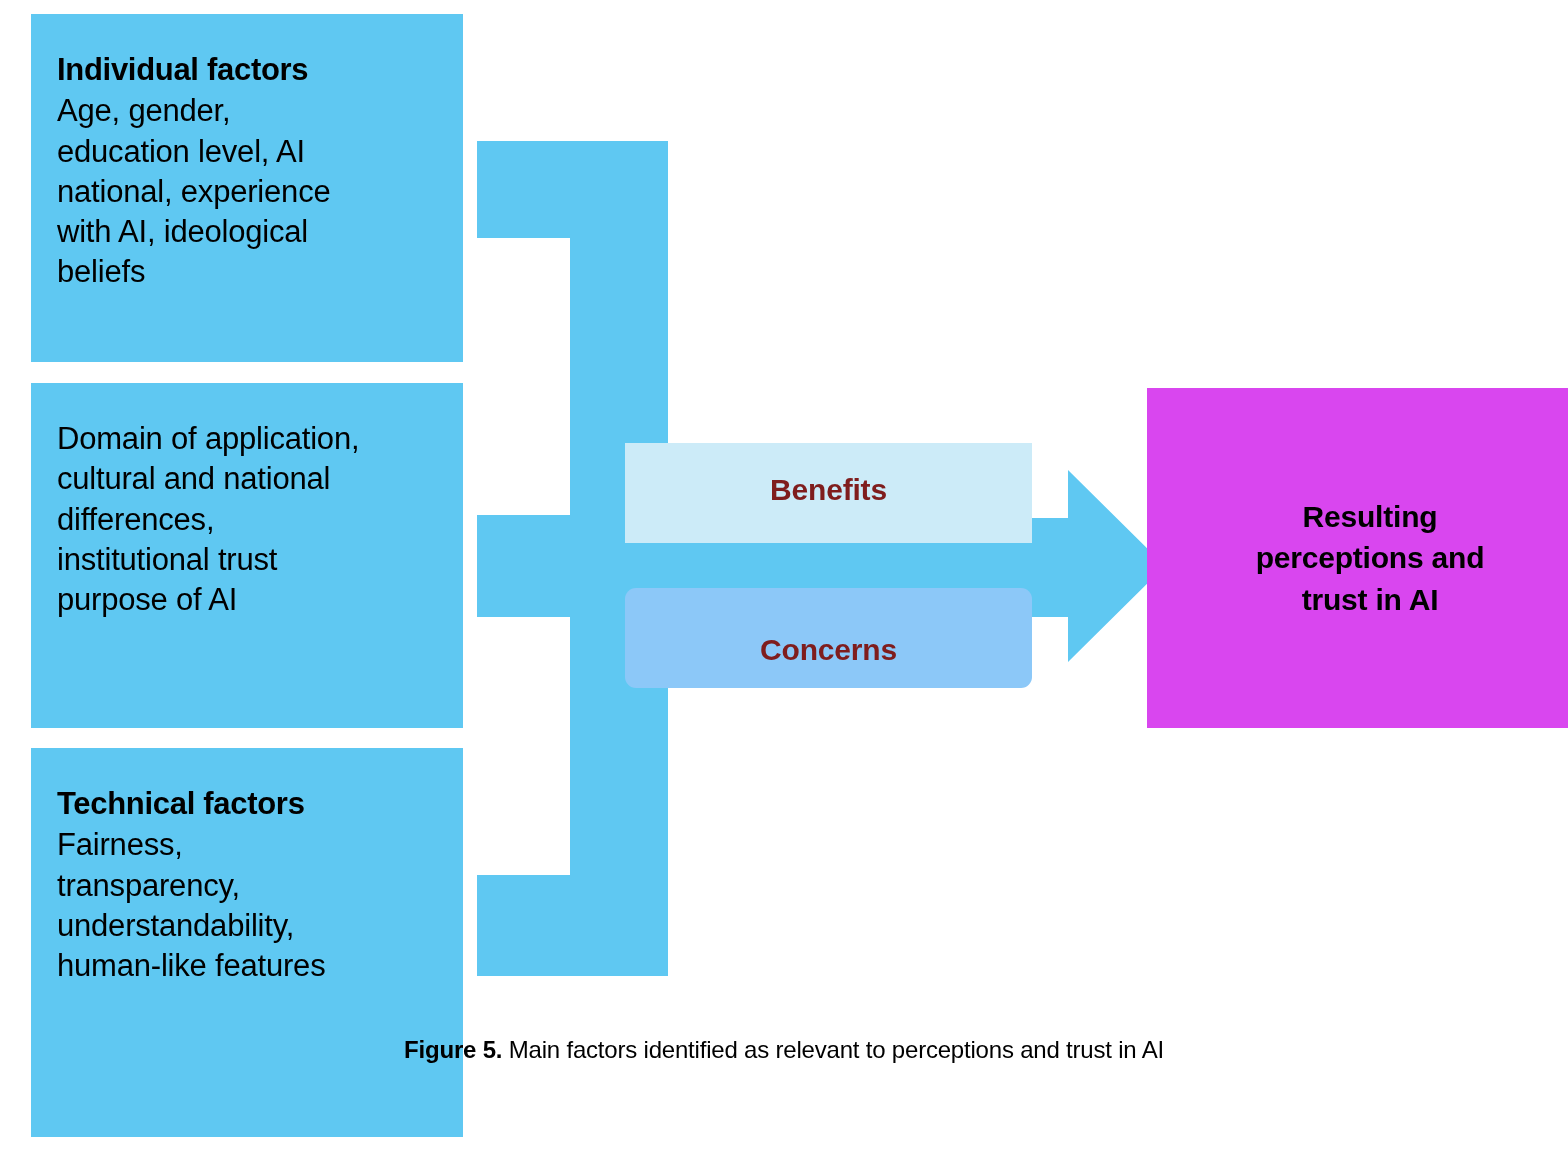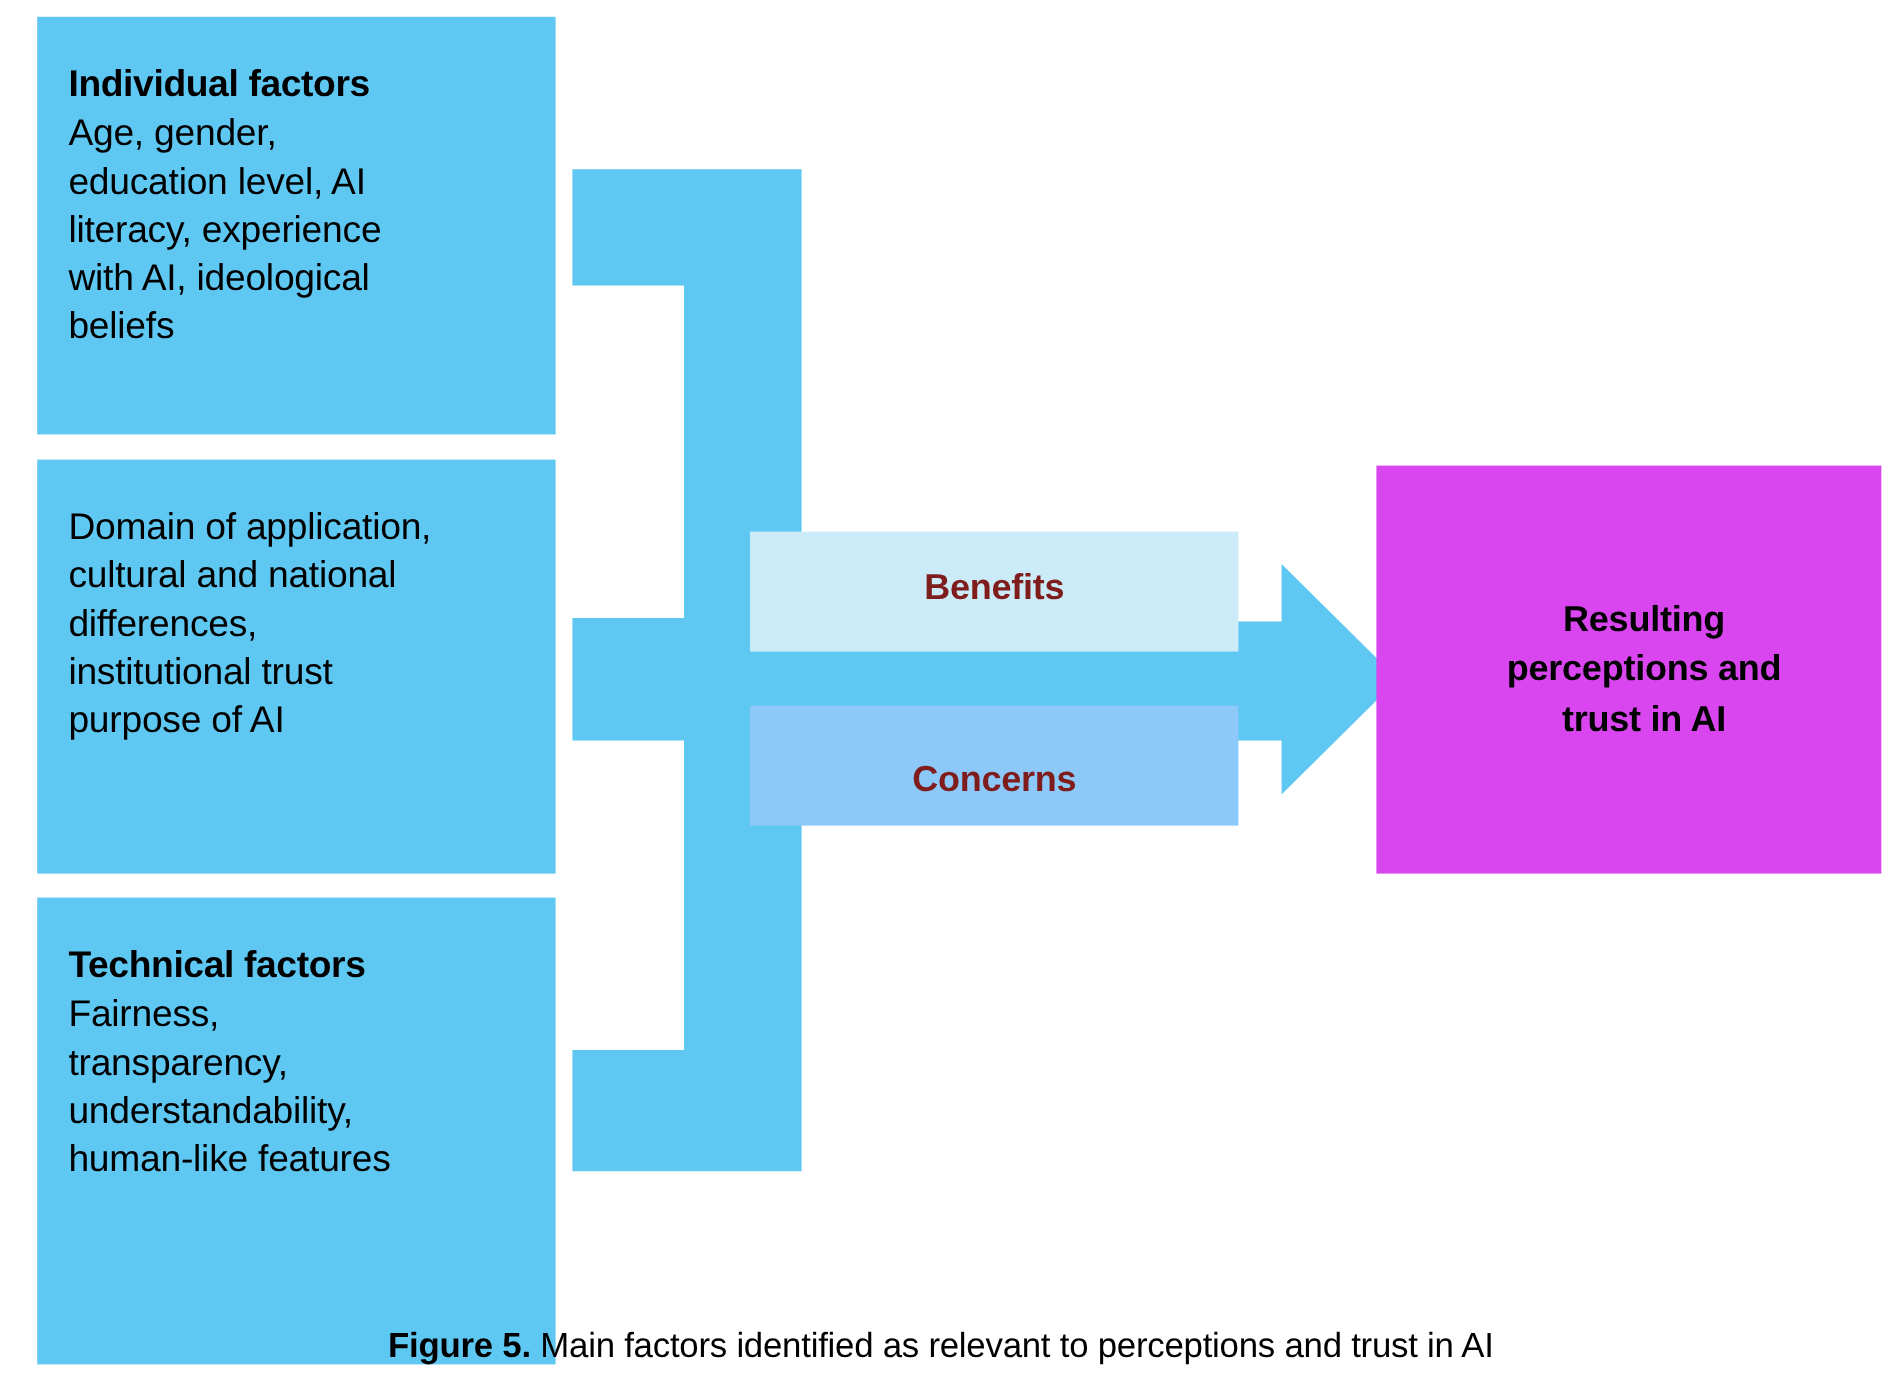--- a/index.html
+++ b/index.html
@@ -72,20 +72,21 @@
   }
   #bar-benefits {
     top: 443px;
     height: 100px;
     background: #CCEBF8;
   }
   #bar-concerns {
     top: 588px;
     height: 100px;
     background: #8CC8F8;
+    border-radius: 11px;
   }
   #bar-benefits .bar-label { transform: translateY(-3px); }
   #bar-concerns .bar-label { transform: translateY(12px); }
 
   
   #box-result {
     position: absolute;
     left: 1147px;
     top: 388px;
     width: 446px;
@@ -101,24 +102,24 @@
     color: #000000;
     letter-spacing: -0.2px;
     padding: 0 26px;
   }
   #box-result .r-text { white-space: pre-line; }
 
   
   #caption {
     position: absolute;
     left: 0;
-    top: 1106px;
+    top: 1036px;
     width: 1568px;
     text-align: center;
-    font-size: 29px;
+    font-size: 24px;
     color: #000000;
     letter-spacing: -0.2px;
   }
   #caption .cap-strong { font-weight: bold; }
   #caption .cap-rest   { font-weight: normal; }
 </style>
 </head>
 <body>
 
 <div id="figure-root">
@@ -145,21 +146,21 @@
       L 570,515
       L 570,238
       L 477,238
       Z" fill="#5FC8F2"></path>
   </svg>
 
   <div class="factor-box" id="box-individual">
     <span class="f-title">Individual factors</span>
     <span class="f-body">Age, gender,
 education level, AI
-literacy, experience
+national, experience
 with AI, ideological
 beliefs</span>
   </div>
 
   <div class="factor-box" id="box-contextual">
     <span class="f-body">Domain of application,
 cultural and national
 differences,
 institutional trust
 purpose of AI</span>

